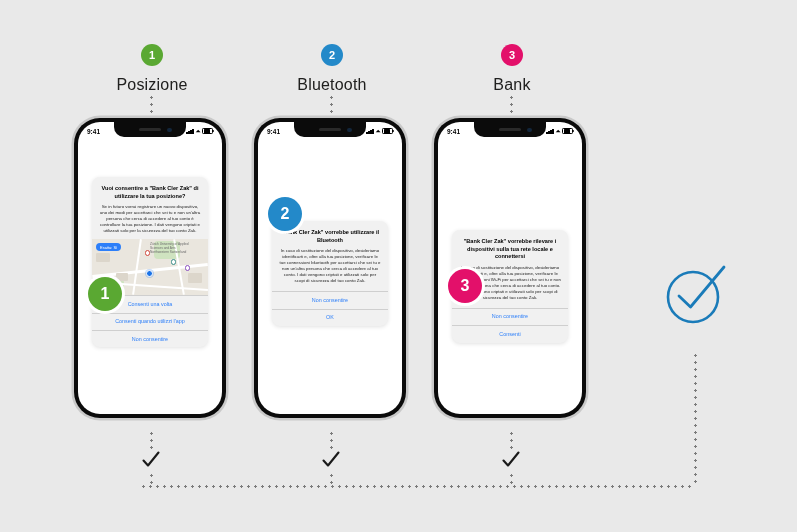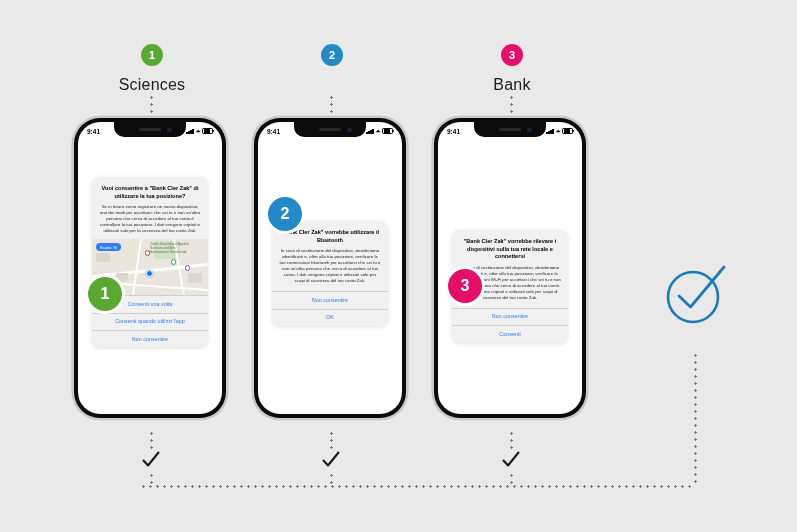--- a/index.html
+++ b/index.html
@@ -158,26 +158,27 @@
 </style>
 </head>
 <body>
 
 <div class="stage">
 
   <div class="step-head" style="left:52px;top:44px;">
     <div class="step-badge" id="sb1" style="background: rgb(90, 168, 50);">
         <span>1</span>
       </div>
-    <div class="step-label">Sciences</div>
+    <div class="step-label">Posizione</div>
   </div>
   <div class="step-head" style="left:232px;top:44px;">
     <div class="step-badge" id="sb2" style="background: rgb(35, 137, 201);">
         <span>2</span>
       </div>
+    <div class="step-label">Bluetooth</div>
   </div>
   <div class="step-head" style="left:412px;top:44px;">
     <div class="step-badge" id="sb3" style="background: rgb(227, 16, 106);">
         <span>3</span>
       </div>
     <div class="step-label">Bank</div>
   </div>
 
   <div class="vdots" style="left:150px;top:94px;height:24px;"></div>
   <div class="vdots" style="left:330px;top:94px;height:24px;"></div>

